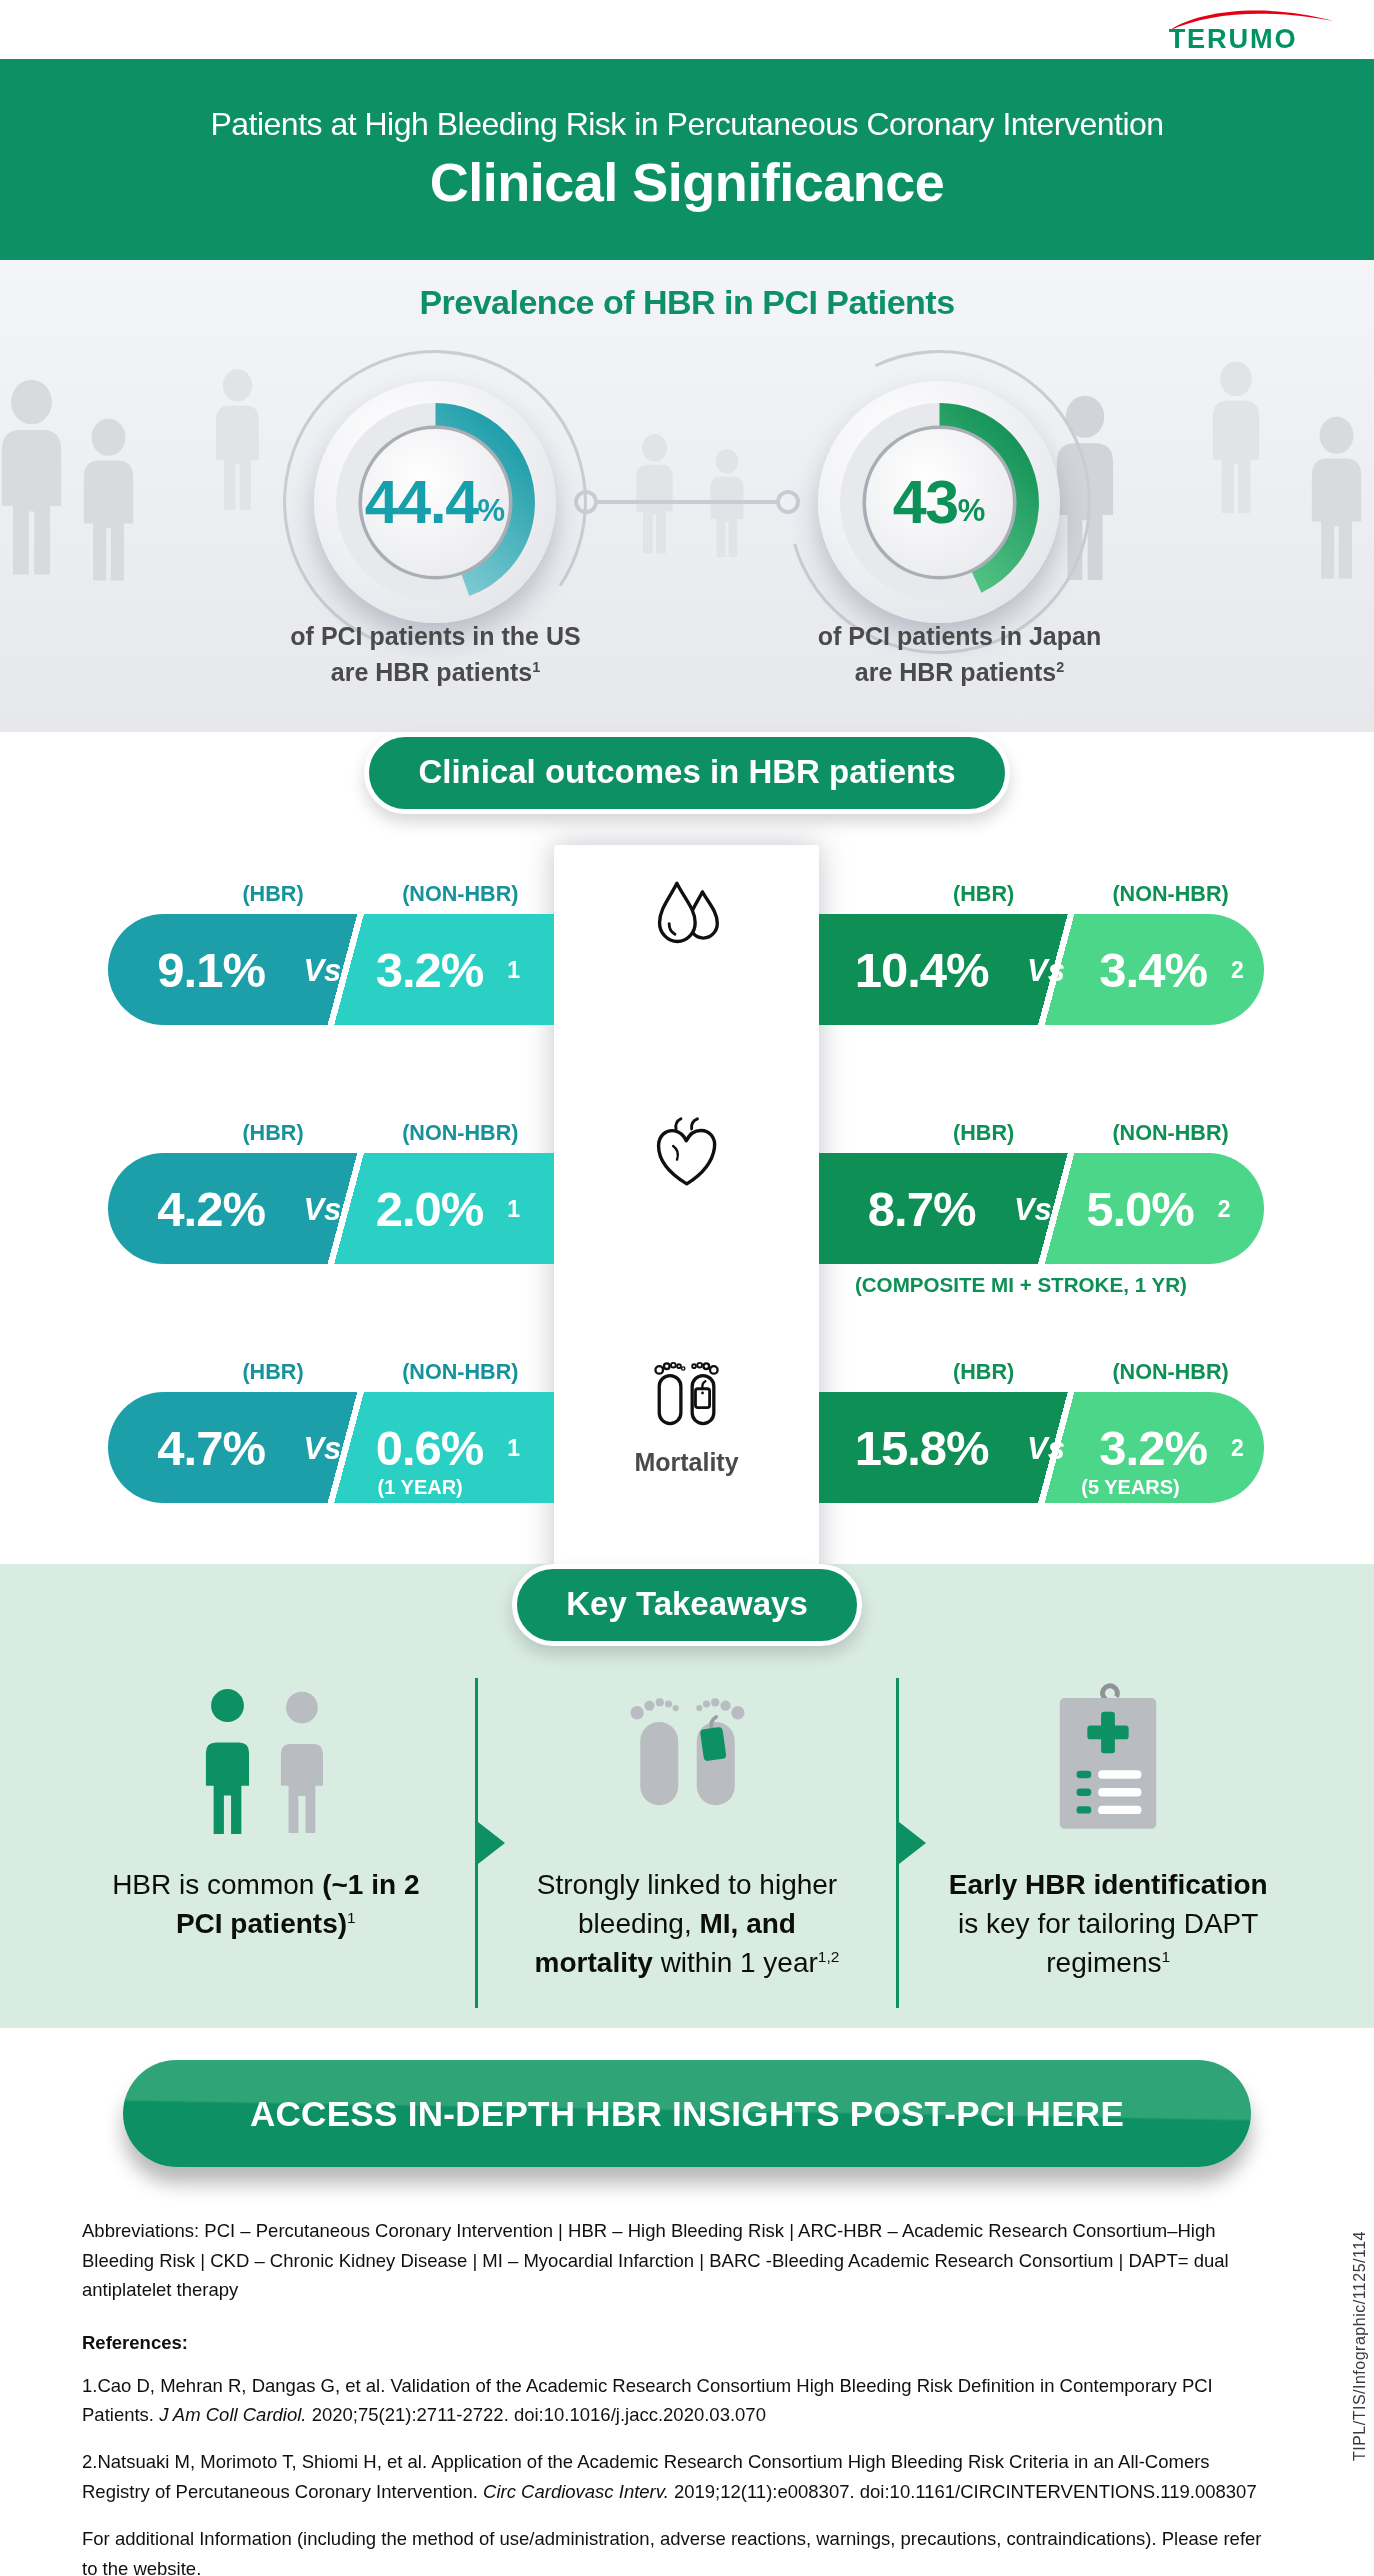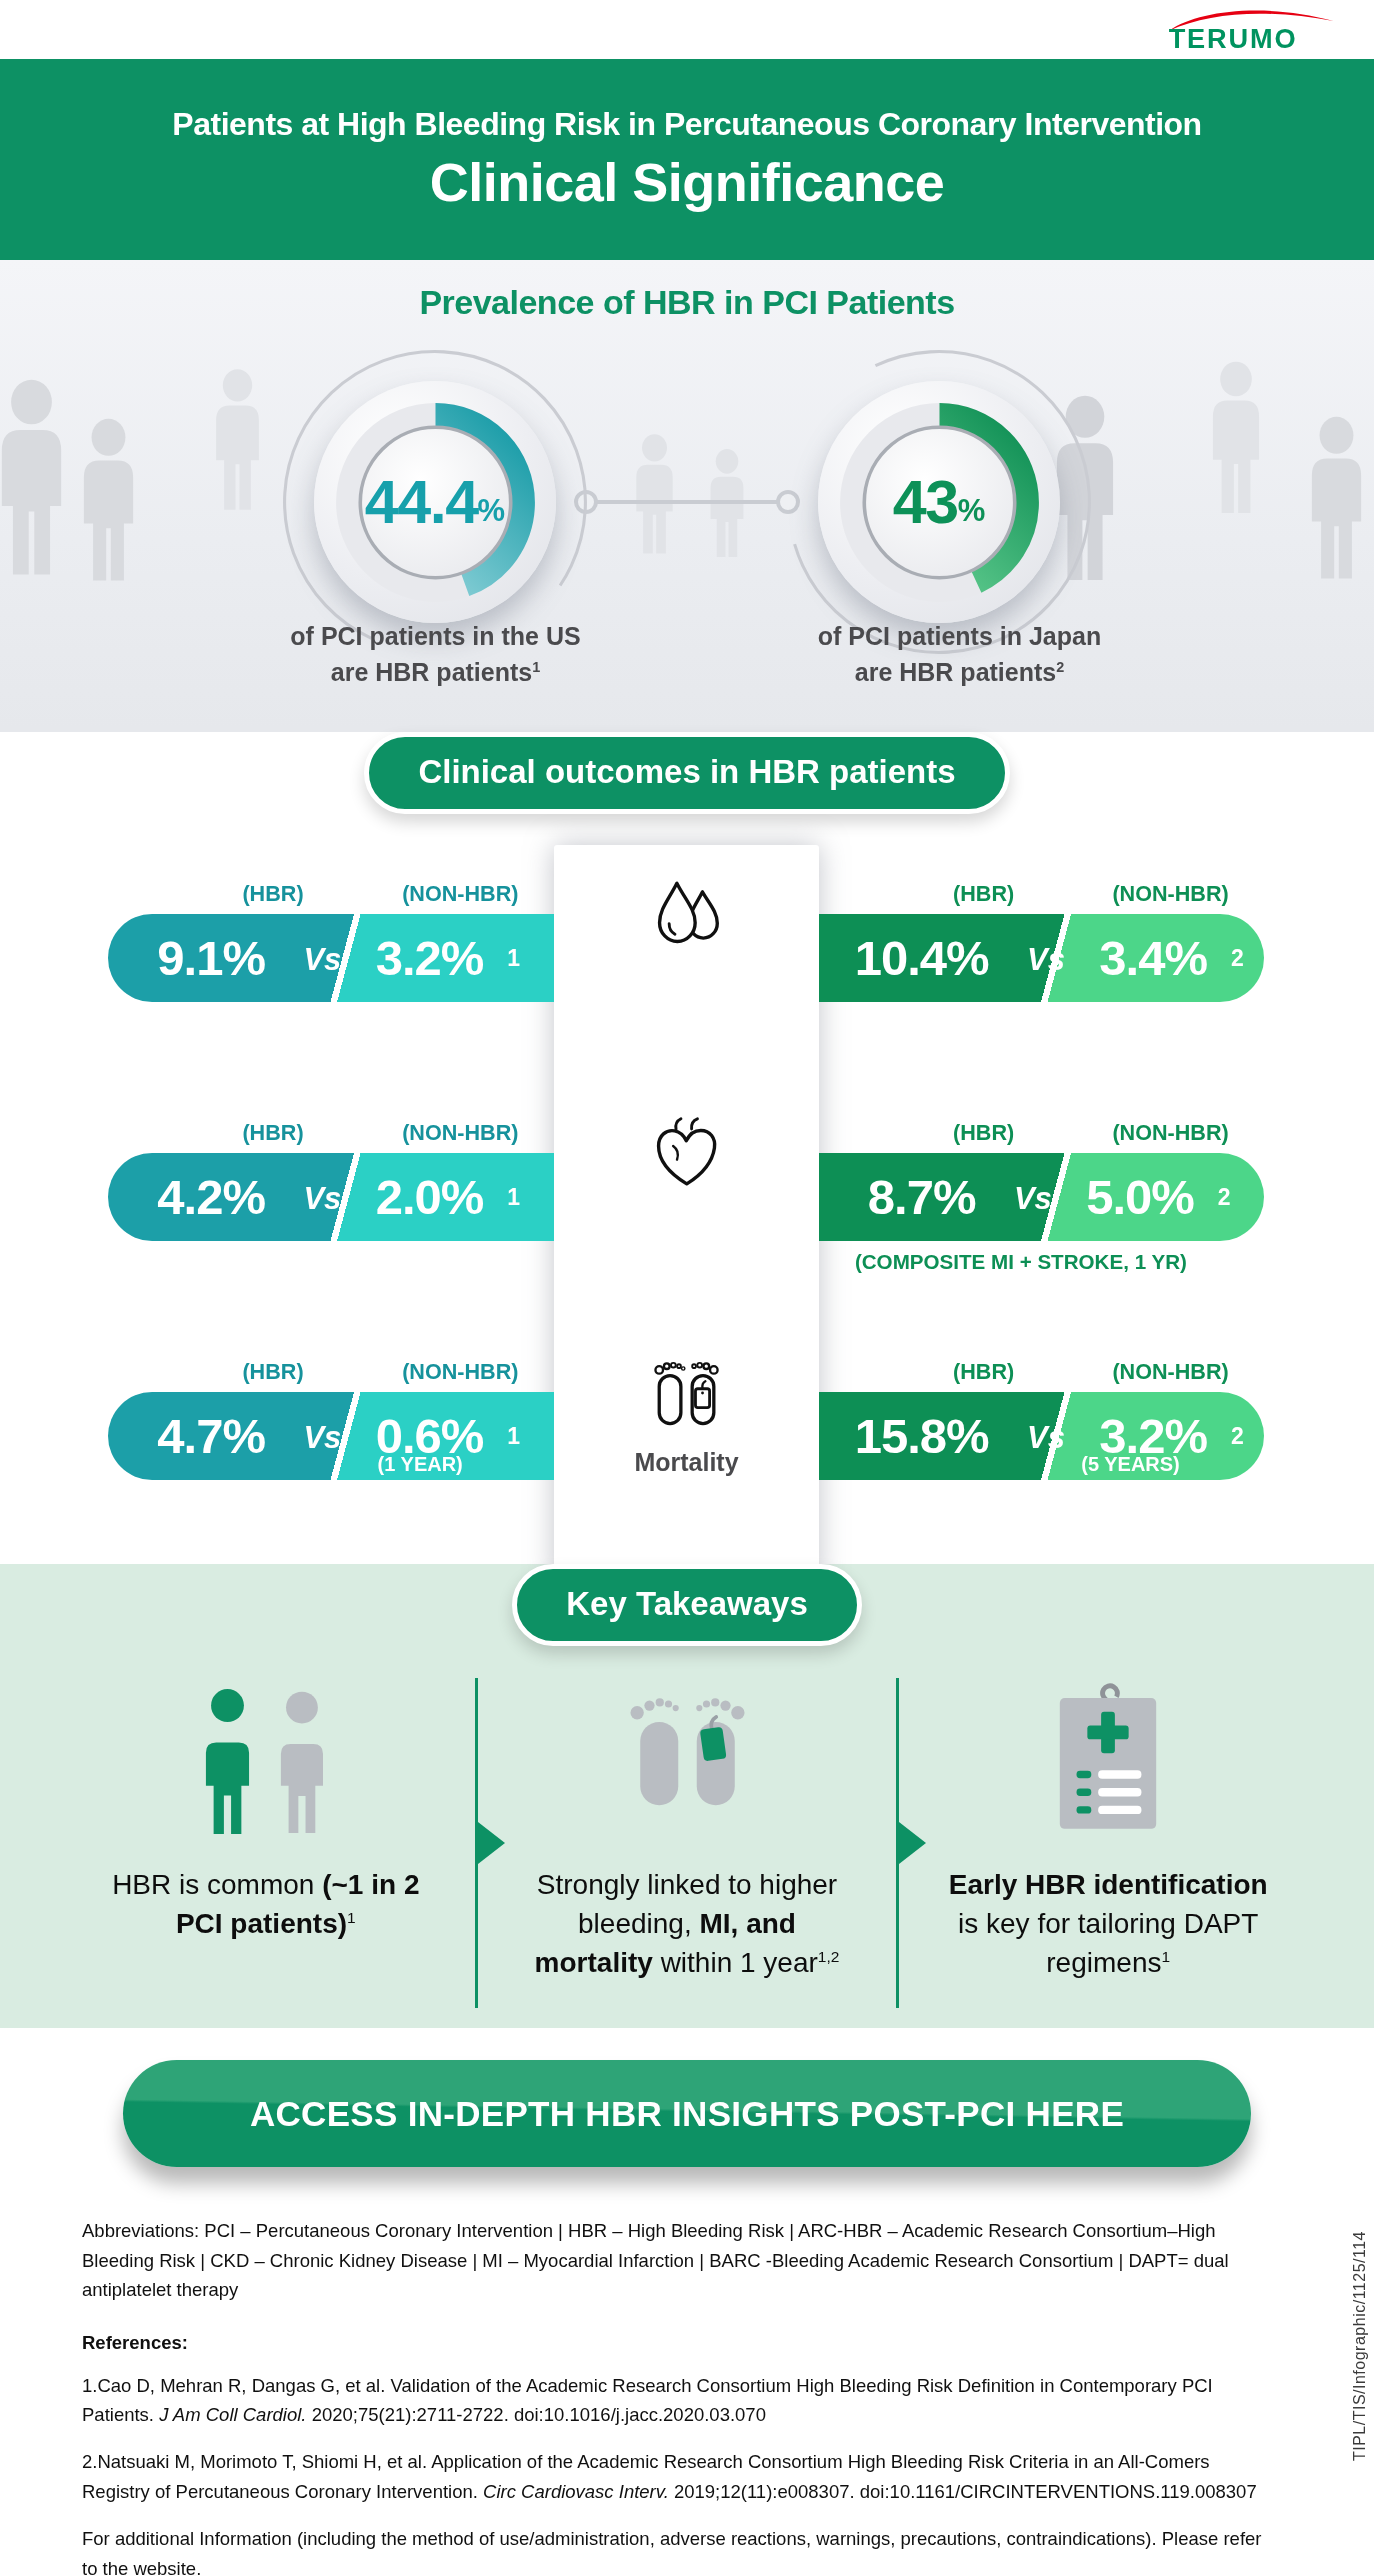--- a/index.html
+++ b/index.html
@@ -4,21 +4,21 @@
 <style>
   html,body{margin:0;padding:0;background:#fff;}
   .page{position:relative;width:1374px;height:2658px;overflow:hidden;background:#fff;
         font-family:"Liberation Sans",sans-serif;color:#111;}
   
   .topbar{height:59px;display:flex;justify-content:flex-end;align-items:center;
           padding-right:36px;box-sizing:border-box;}
   
   .header{height:201px;background:#0d9164;color:#fff;display:flex;flex-direction:column;
           justify-content:center;align-items:center;text-align:center;}
-  .header .l1{font-size:32px;font-weight:700;letter-spacing:-0.5px;}
+  .header .l1{font-size:32px;font-weight:400;letter-spacing:-0.5px;}
   .header .l2{font-size:54px;font-weight:700;margin-top:7.2px;letter-spacing:-0.5px;}
   
   .prevalence{position:relative;height:507px;overflow:hidden;
               background:linear-gradient(180deg,#f4f5f8 0%,#ebedf1 55%,#e5e7eb 100%);}
   .prev-title{position:relative;z-index:3;text-align:center;padding-top:23px;
               font-size:34px;font-weight:700;color:#0d9164;letter-spacing:-0.5px;}
   .decor{position:absolute;z-index:1;color:#d8dade;}
   .decor.lite{color:#e1e3e7;}
   .stat-group{position:absolute;width:340px;height:340px;top:72px;z-index:2;}
   .stat-group.g-left{left:265px;}
@@ -53,21 +53,21 @@
   .ogrid{position:relative;display:grid;grid-template-columns:554px 265px 554px;z-index:2;}
   .cell{height:239px;box-sizing:border-box;padding-top:26px;}
   .cell-l{padding-left:108px;}
   .cell-r{padding-right:109px;}
   .pill-labels{position:relative;height:33px;font-size:21.6px;font-weight:700;}
   .pill-labels .lh,.pill-labels .ln{position:absolute;transform:translateX(-50%);white-space:nowrap;}
   .pill-labels .lh{left:37%;}
   .pill-labels .ln{left:79%;}
   .teal .pill-labels{color:#16929c;}
   .grn .pill-labels{color:#0d8f55;}
-  .pill{position:relative;height:88px;display:flex;align-items:center;justify-content:center;
+  .pill{position:relative;height:111px;display:flex;align-items:center;justify-content:center;
         color:#fff;font-weight:700;padding-left:15.5px;box-sizing:border-box;gap:24px;}
   .teal .pill{border-radius:62px 0 0 62px;
     background:linear-gradient(105deg,#1c9fa8 0 52.4%,#ffffff 52.4% 53.8%,#2bd0c5 53.8% 100%);}
   .grn .pill{border-radius:0 62px 62px 0;
     background:linear-gradient(105deg,#0d8f55 0 52.4%,#ffffff 52.4% 53.8%,#4cd689 53.8% 100%);}
   .pill .num{font-size:49px;letter-spacing:-1px;}
   .pill .vs{font-size:31px;font-style:italic;margin:3.1px 10.3px 0 14.4px;}
   .pill sup{font-size:23px;}
   .pill .sub{position:absolute;left:70%;transform:translateX(-50%);bottom:4.1px;
              font-size:20px;font-weight:700;white-space:nowrap;}

